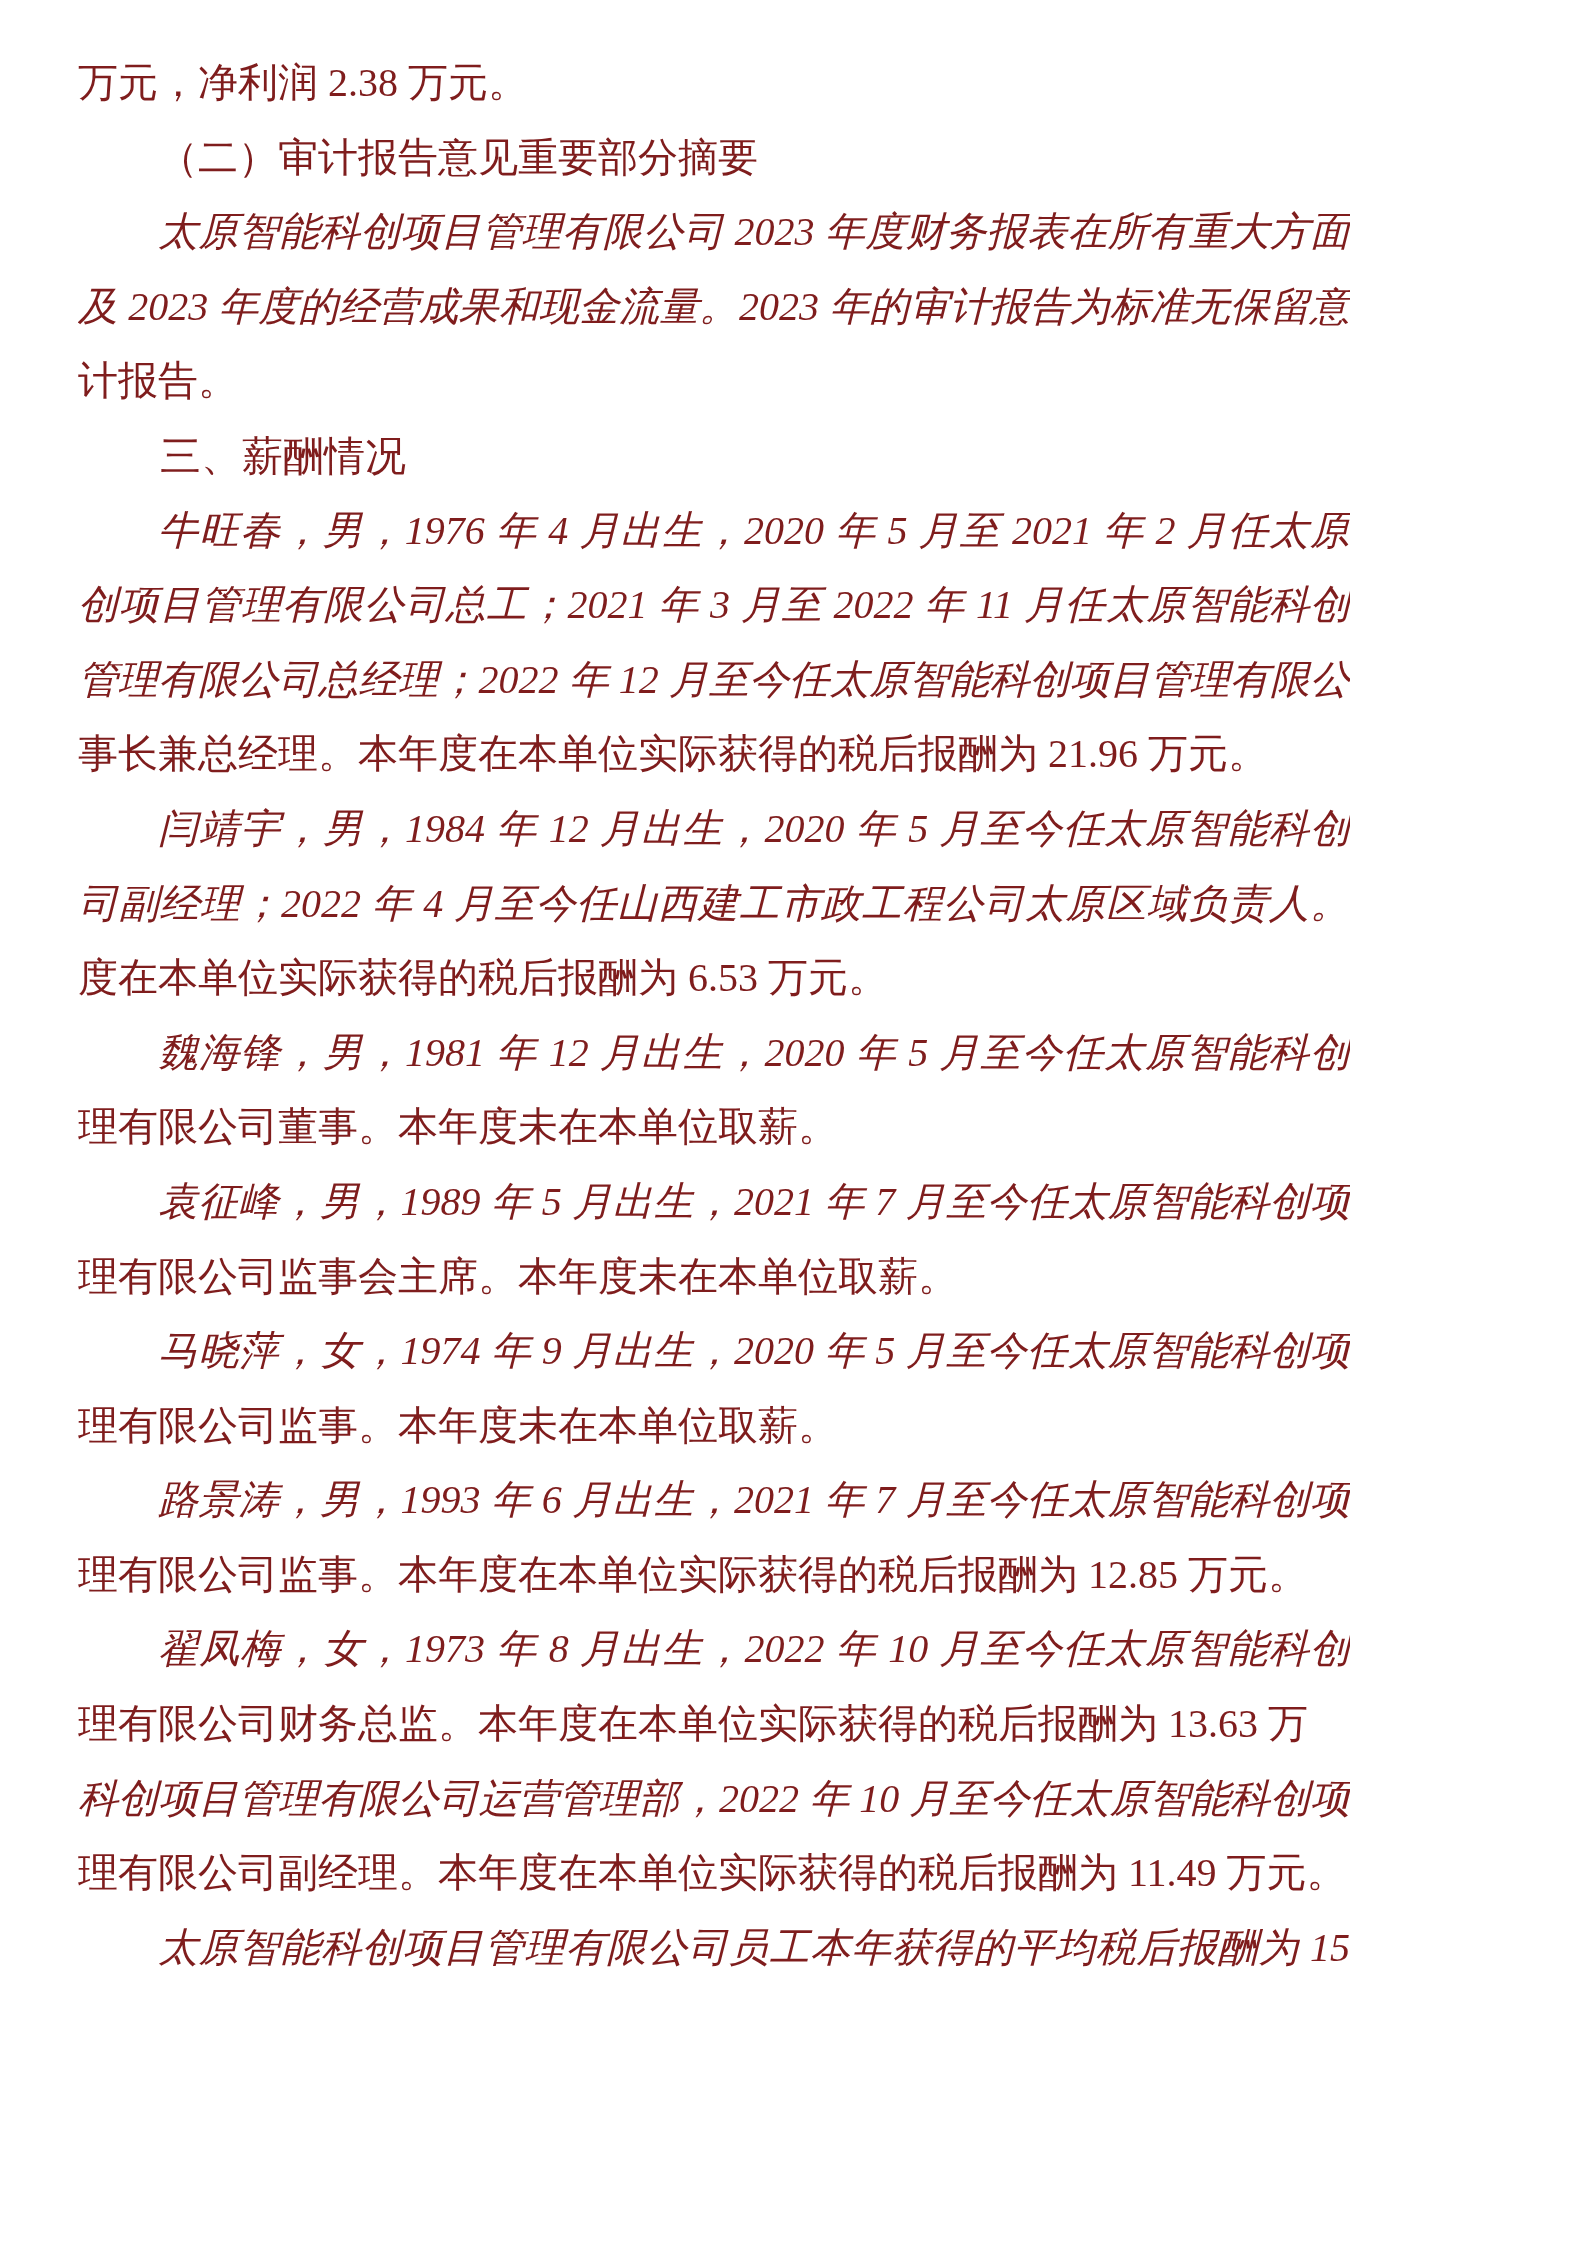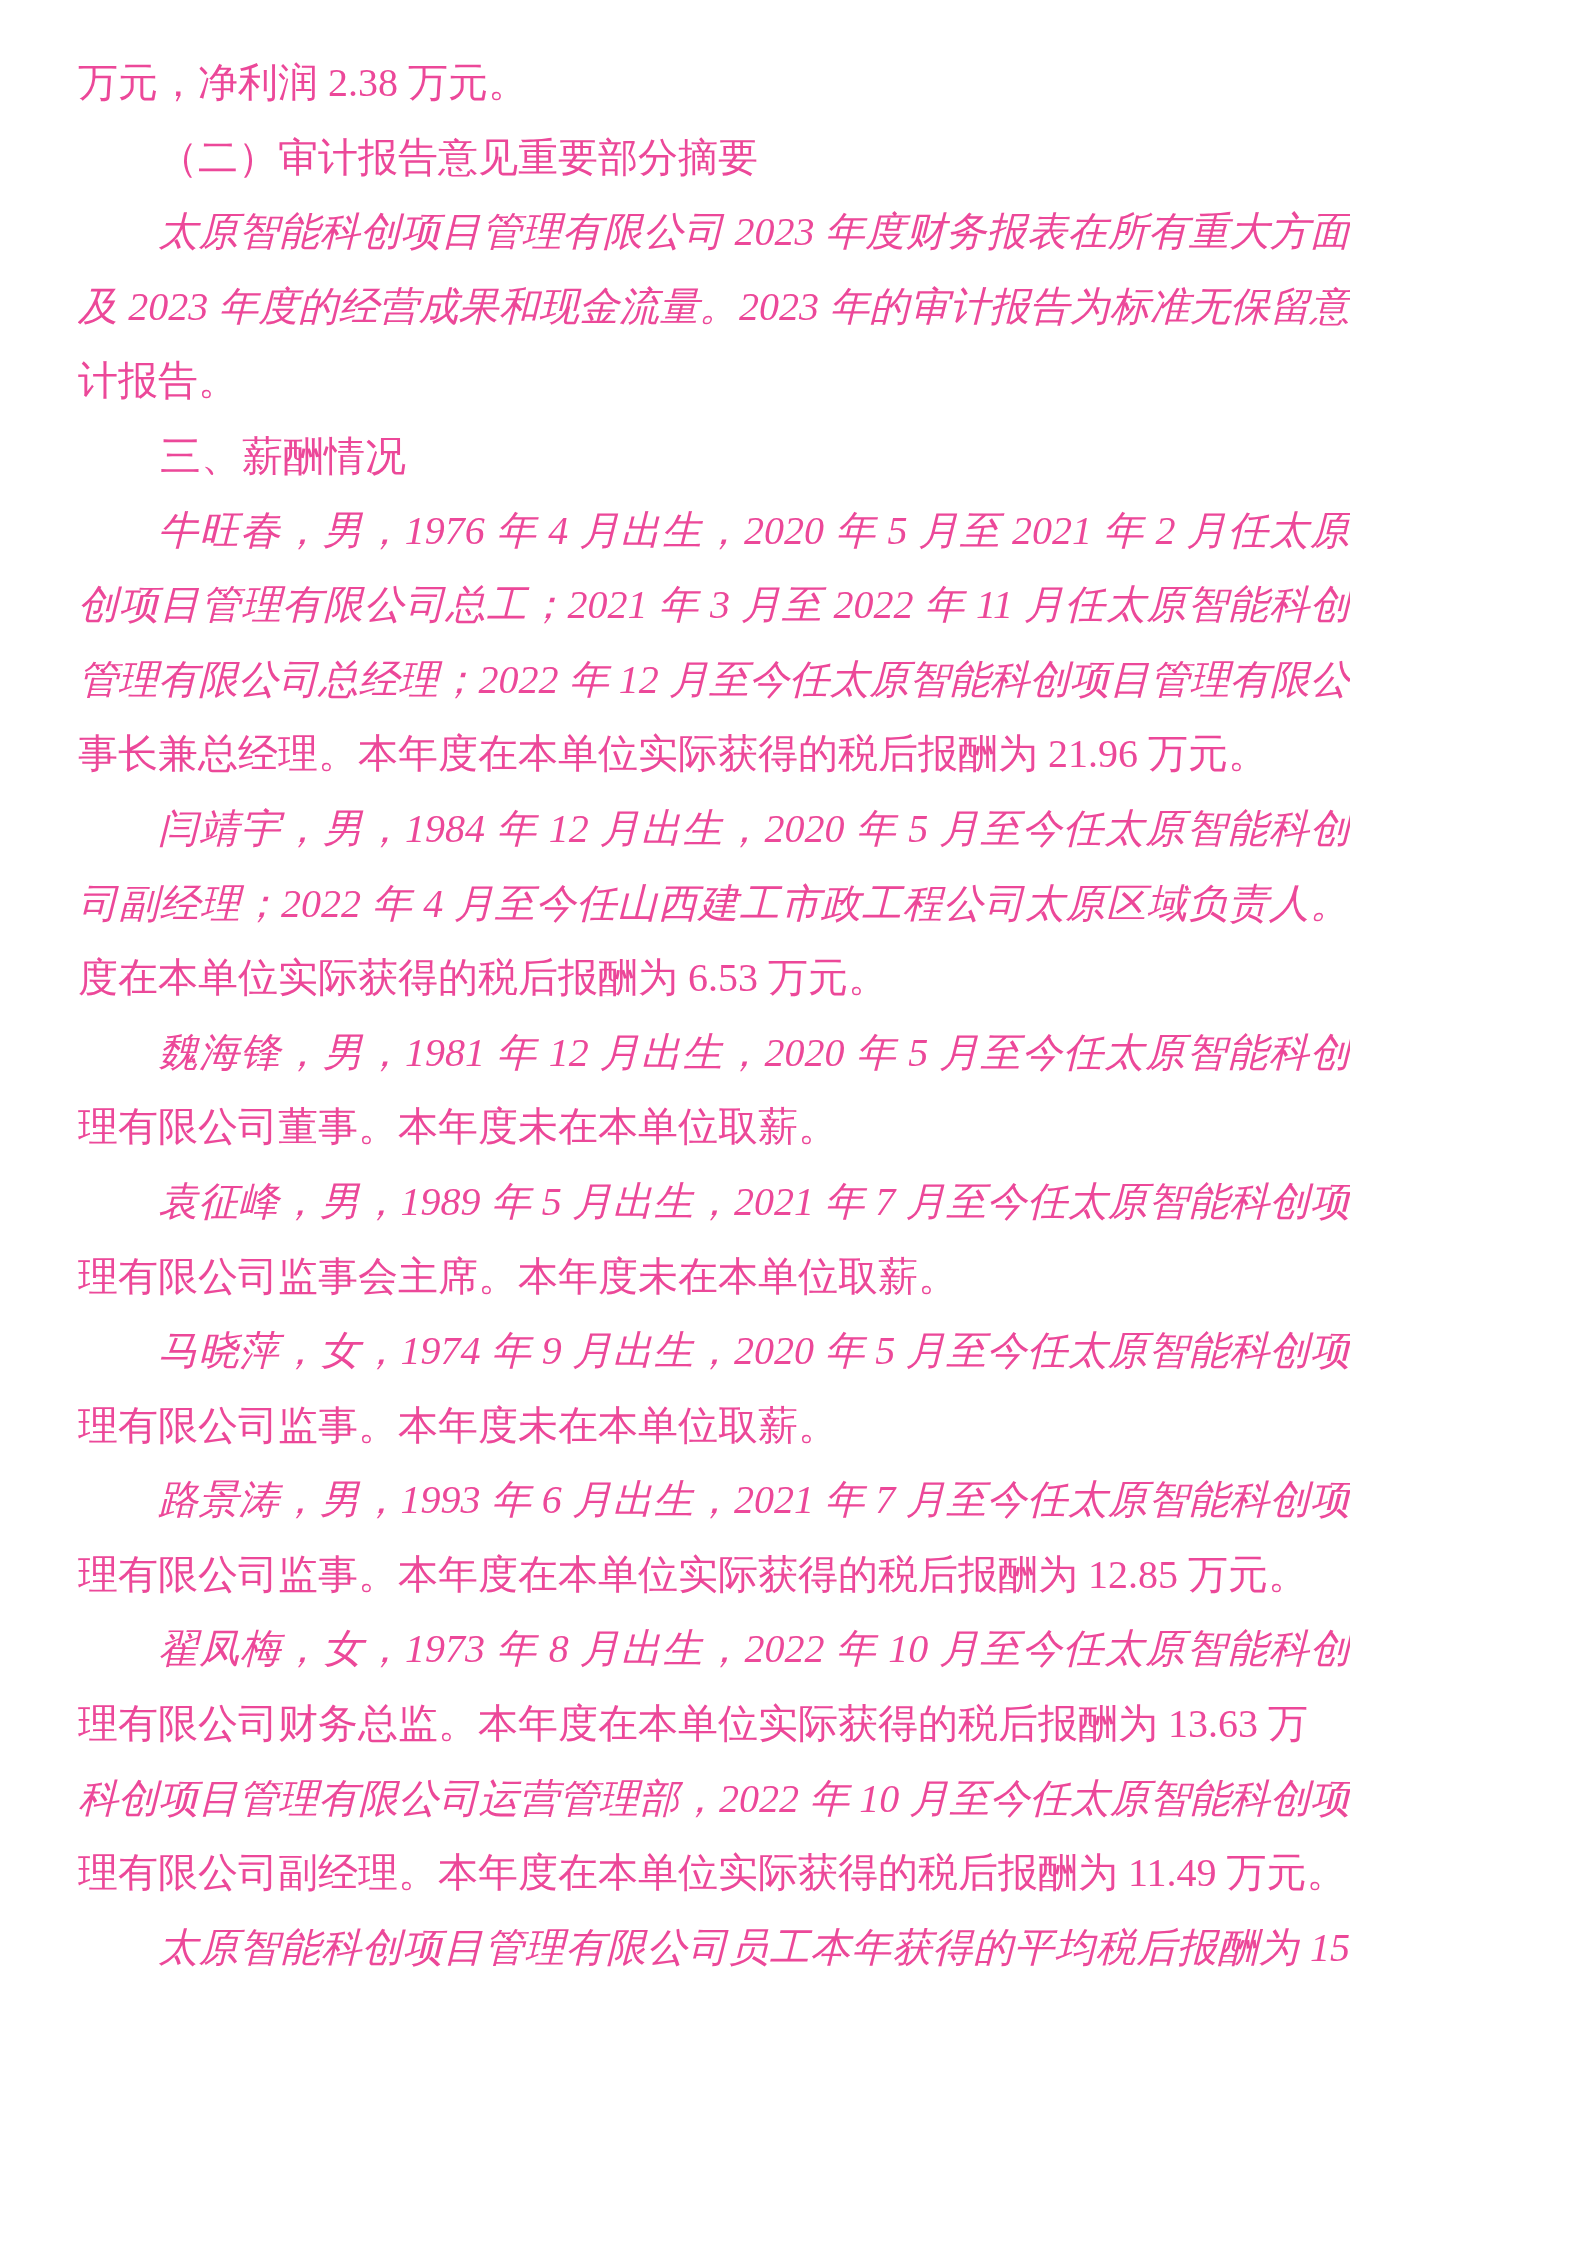--- a/index.html
+++ b/index.html
@@ -7,21 +7,21 @@
     padding: 0;
     background: #ffffff;
   }
   .page {
     position: relative;
     width: 1428px;
     height: 2245px;
     box-sizing: border-box;
     padding: 46px 78px 0 78px;
     background: #ffffff;
-    color: #ec4899;
+    color: #7f1d1d;
     font-family: "Liberation Serif", "DejaVu Serif", serif;
     font-size: 40px;
   }
   .ln {
     margin: 0;
     padding: 0;
     height: 74.6px;
     line-height: 74.6px;
     overflow: hidden;
     text-align: left;

